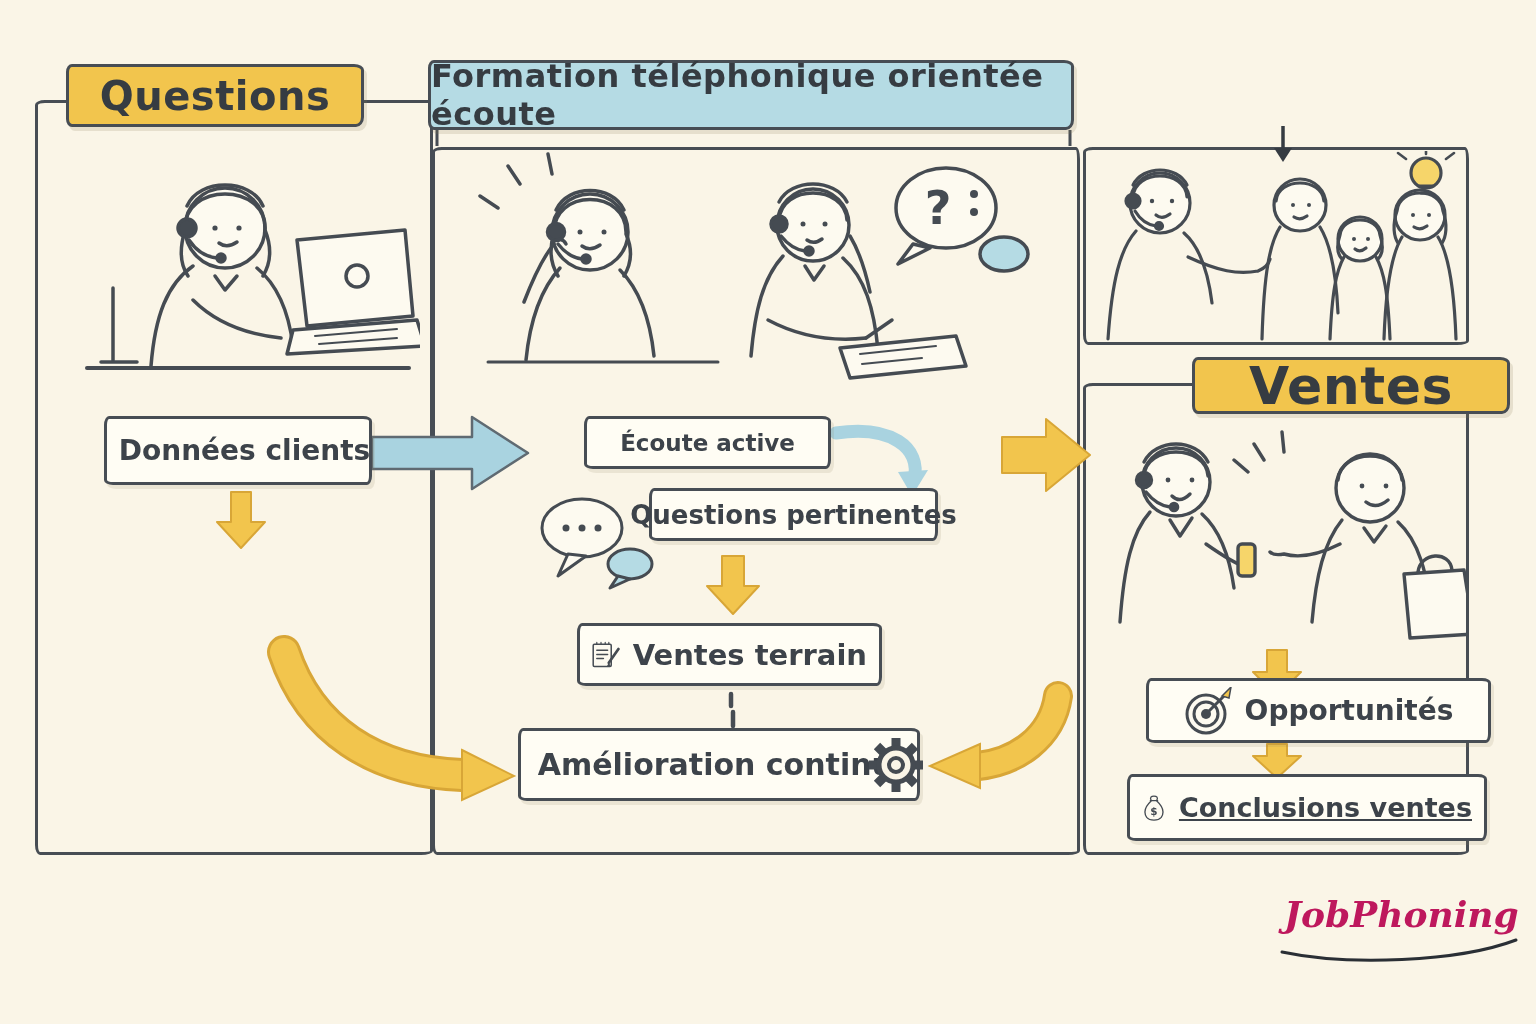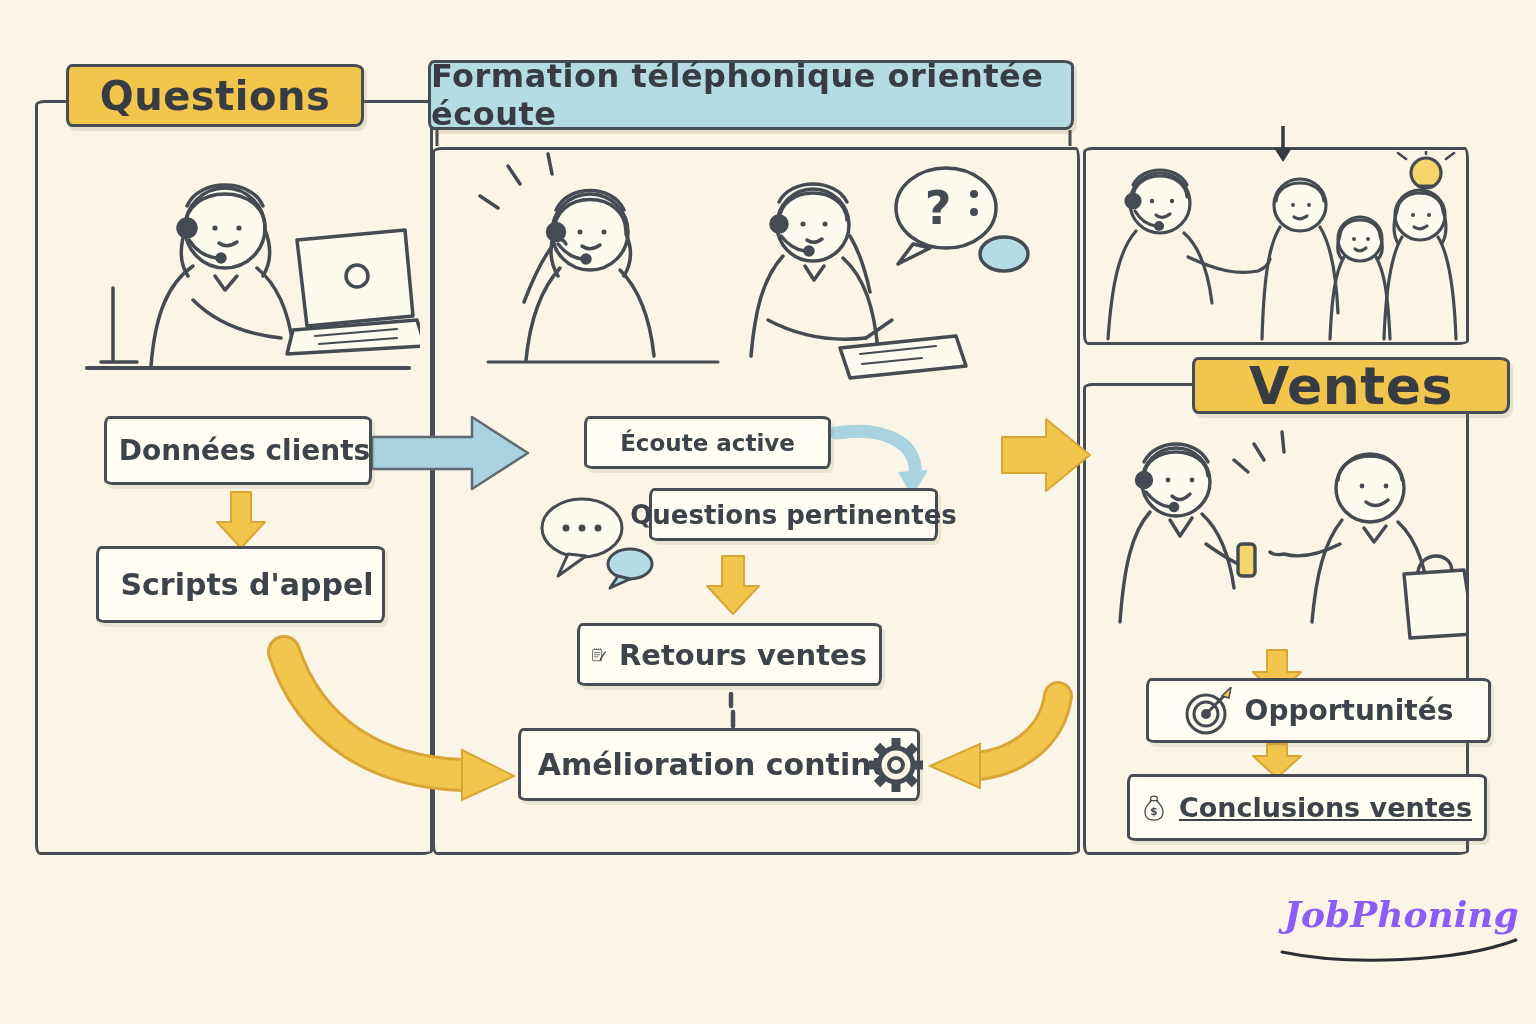--- a/index.html
+++ b/index.html
@@ -27,21 +27,21 @@
     gap:13px;padding:0 12px;
     background:#fffdf4;border:3.5px solid #474d54;font-weight:bold;color:#3d434a;
     border-radius:5px 9px 5px 9px / 9px 5px 9px 5px;
     box-shadow:3px 4px 0 rgba(140,130,90,0.14);
     white-space:nowrap;
   }
   .abs{position:absolute;}
   svg{display:block;}
   .sig{
     position:absolute;font-family:"DejaVu Serif",serif;font-style:italic;font-weight:bold;
-    color:#8b5cf6;
+    color:#be185d;
   }
 </style>
 </head>
 <body>
 
 <div class="stage">
 
   <div class="panel" style="left:35px;top:100px;width:398px;height:755px;"></div>
   <div class="panel" style="left:432px;top:147px;width:648px;height:708px;"></div>
   <div class="panel" style="left:1083px;top:147px;width:386px;height:198px;"></div>
@@ -215,29 +215,20 @@
 
   <div class="fbox" style="left:104px;top:416px;width:268px;height:69px;font-size:28px;">
     <svg width="38" height="42" viewBox="0 0 38 42">
       <path d="M4 9 v24 c0 3.6 6.7 6.5 15 6.5 s15 -2.9 15 -6.5 v-24" fill="#f2c54d" stroke="#454b52" stroke-width="2.5"></path>
       <path d="M4 17 c0 3.6 6.7 6.5 15 6.5 s15 -2.9 15 -6.5 M4 25 c0 3.6 6.7 6.5 15 6.5 s15 -2.9 15 -6.5" fill="none" stroke="#454b52" stroke-width="2.5"></path>
       <ellipse cx="19" cy="9" rx="15" ry="6.5" fill="#f6d56a" stroke="#454b52" stroke-width="2.5"></ellipse>
     </svg>
     <span>Données clients</span>
   </div>
 
-  <div class="fbox" style="left:96px;top:546px;width:289px;height:77px;font-size:30px;">
-    <svg width="40" height="48" viewBox="0 0 40 48">
-      <rect x="3" y="7" width="34" height="38" rx="3" fill="#fdfaf0" stroke="#454b52" stroke-width="2.5"></rect>
-      <rect x="13" y="1" width="14" height="10" rx="3" fill="#f2c54d" stroke="#454b52" stroke-width="2.5"></rect>
-      <path d="M8 20 l4 4 l7 -9 M8 33 l4 4 l7 -9" fill="none" stroke="#454b52" stroke-width="2.5" stroke-linecap="round"></path>
-      <path d="M24 22 h9 M24 35 h9" stroke="#454b52" stroke-width="2.5" stroke-linecap="round"></path>
-    </svg>
-    <span>Scripts d'appel</span>
-  </div>
 
   <div class="fbox" style="left:584px;top:416px;width:247px;height:53px;font-size:23px;">
     <span>Écoute active</span>
   </div>
 
   <div class="fbox" style="left:649px;top:488px;width:289px;height:53px;font-size:26px;">
     <span>Questions pertinentes</span>
   </div>
 
   <svg class="abs" style="left:538px;top:492px;" width="118" height="98" viewBox="0 0 118 98">
@@ -251,21 +242,21 @@
   </svg>
 
   <div class="fbox" style="left:577px;top:623px;width:305px;height:63px;font-size:29px;">
     <svg width="46" height="46" viewBox="0 0 46 46">
       <rect x="2" y="5" width="30" height="37" rx="2" fill="#fdfaf0" stroke="#454b52" stroke-width="2.5"></rect>
       <path d="M8 5 v-3 M15 5 v-3 M22 5 v-3 M28 5 v-3" stroke="#454b52" stroke-width="2" stroke-linecap="round"></path>
       <path d="M8 15 h18 M8 22 h18 M8 29 h11" stroke="#454b52" stroke-width="2.5" stroke-linecap="round"></path>
       <path d="M28 36 L44 13" stroke="#454b52" stroke-width="4.5" stroke-linecap="round"></path>
       <path d="M28 36 l-4 7 l7 -2 Z" fill="#454b52"></path>
     </svg>
-    <span>Retours ventes</span>
+    <span>Ventes terrain</span>
   </div>
 
   <div class="fbox" style="left:518px;top:728px;width:402px;height:73px;font-size:30px;">
     <svg width="50" height="48" viewBox="0 0 50 48">
       <path d="M42 16 A16 14 0 0 0 10 16" fill="none" stroke="#8fc7da" stroke-width="6" stroke-linecap="round"></path>
       <polygon points="2,16 18,16 10,30" fill="#8fc7da"></polygon>
       <path d="M8 32 A16 14 0 0 0 40 32" fill="none" stroke="#454b52" stroke-width="6" stroke-linecap="round"></path>
       <polygon points="32,32 48,32 40,18" fill="#454b52"></polygon>
     </svg>
     <span>Amélioration continue</span>

